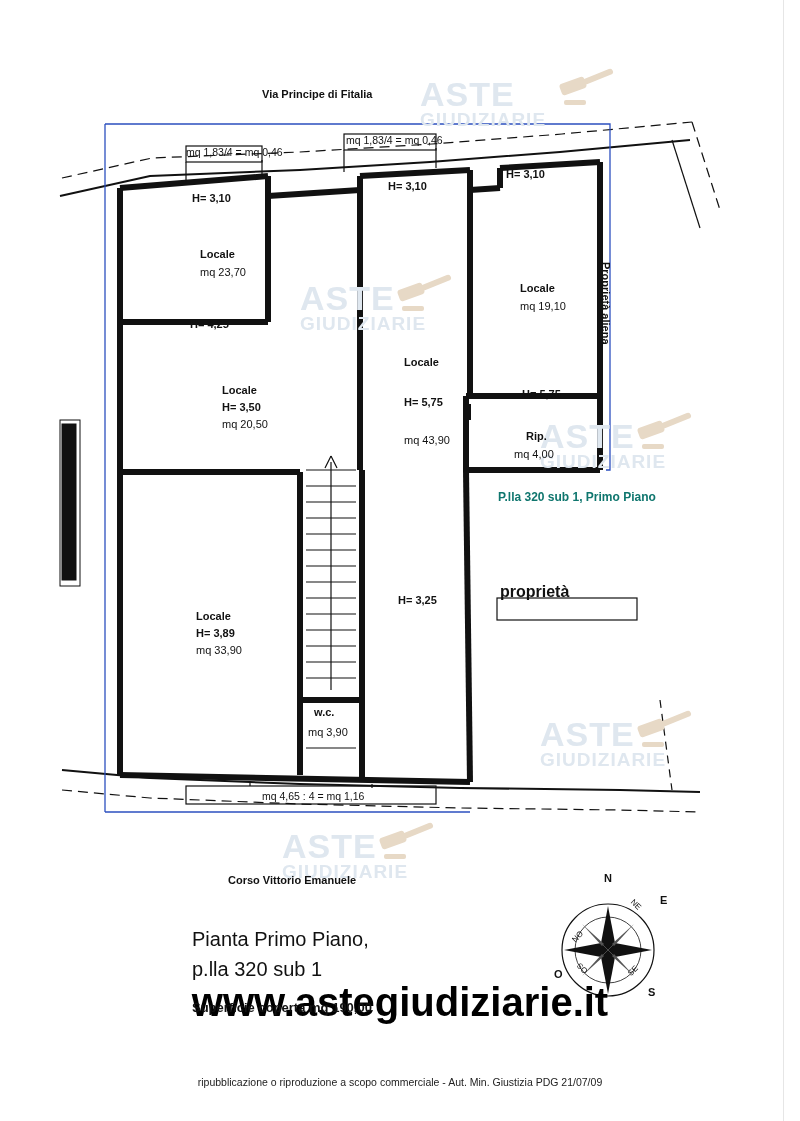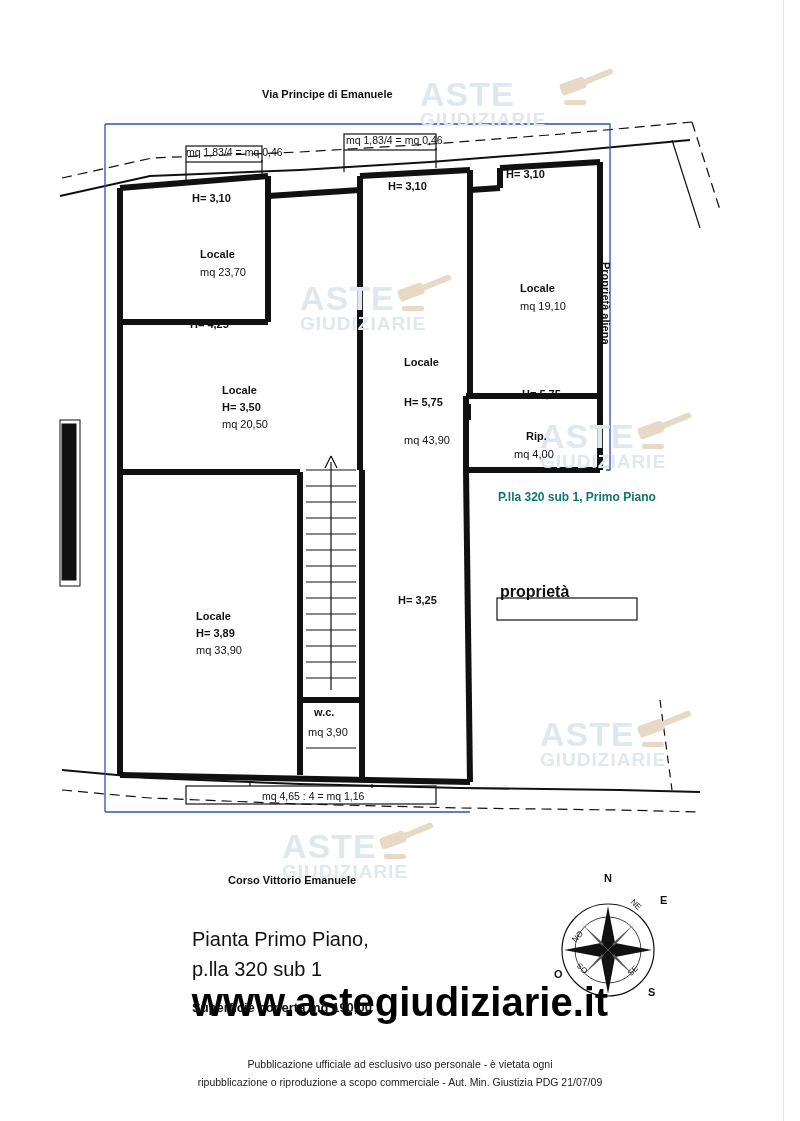--- a/index.html
+++ b/index.html
@@ -196,21 +196,21 @@
     <div class="giud">GIUDIZIARIE</div>
     <span class="gavel" style="left:98px;top:-2px;">
       <span class="head" style="left:0;top:6px;"></span>
       <span class="handle" style="left:20px;top:0px;"></span>
       <span class="base" style="left:4px;top:26px;"></span>
     </span>
   </div>
 
   <div class="wm-url">www.astegiudiziarie.it</div>
 
-  <div class="lbl b" style="left:262px;top:88px;">Via Principe di Emanuele</div>
+  <div class="lbl b" style="left:262px;top:88px;">Via Principe di Fitalia</div>
   <div class="lbl b" style="left:228px;top:874px;">Corso Vittorio Emanuele</div>
 
   <div class="lbl" style="left:186px;top:146px;font-size:10.5px;">mq 1,83/4 = mq 0,46</div>
   <div class="lbl" style="left:346px;top:134px;font-size:10.5px;">mq 1,83/4 = mq 0,46</div>
   <div class="lbl" style="left:262px;top:790px;font-size:10.5px;">mq 4,65 : 4 = mq 1,16</div>
 
   <div class="lbl b" style="left:192px;top:192px;">H= 3,10</div>
   <div class="lbl b" style="left:388px;top:180px;">H= 3,10</div>
   <div class="lbl b" style="left:506px;top:168px;">H= 3,10</div>
   <div class="lbl b" style="left:190px;top:318px;">H= 4,25</div>
@@ -267,17 +267,16 @@
   <div class="lbl b" style="left:554px;top:968px;font-size:11px;">O</div>
   <div class="lbl" style="left:630px;top:900px;font-size:8px;transform:rotate(45deg);">NE</div>
   <div class="lbl" style="left:572px;top:932px;font-size:8px;transform:rotate(-45deg);">NO</div>
   <div class="lbl" style="left:628px;top:966px;font-size:8px;transform:rotate(-45deg);">SE</div>
   <div class="lbl" style="left:576px;top:964px;font-size:8px;transform:rotate(45deg);">SO</div>
 
   <div class="title1" style="left:192px;top:928px;">Pianta Primo Piano,</div>
   <div class="title1" style="left:192px;top:958px;">p.lla 320 sub 1</div>
   <div class="lbl b" style="left:192px;top:1000px;font-size:13px;">Superficie coperta mq 190,00</div>
 
-  <div class="footer" style="top:1058px;">Pubblicazione ufficiale ad esclusivo uso personale - è vietata ogni</div>
   <div class="footer" style="top:1076px;">ripubblicazione o riproduzione a scopo commerciale - Aut. Min. Giustizia PDG 21/07/09</div>
 
   <div class="right-strip"></div>
 </div>
 
 </body></html>

